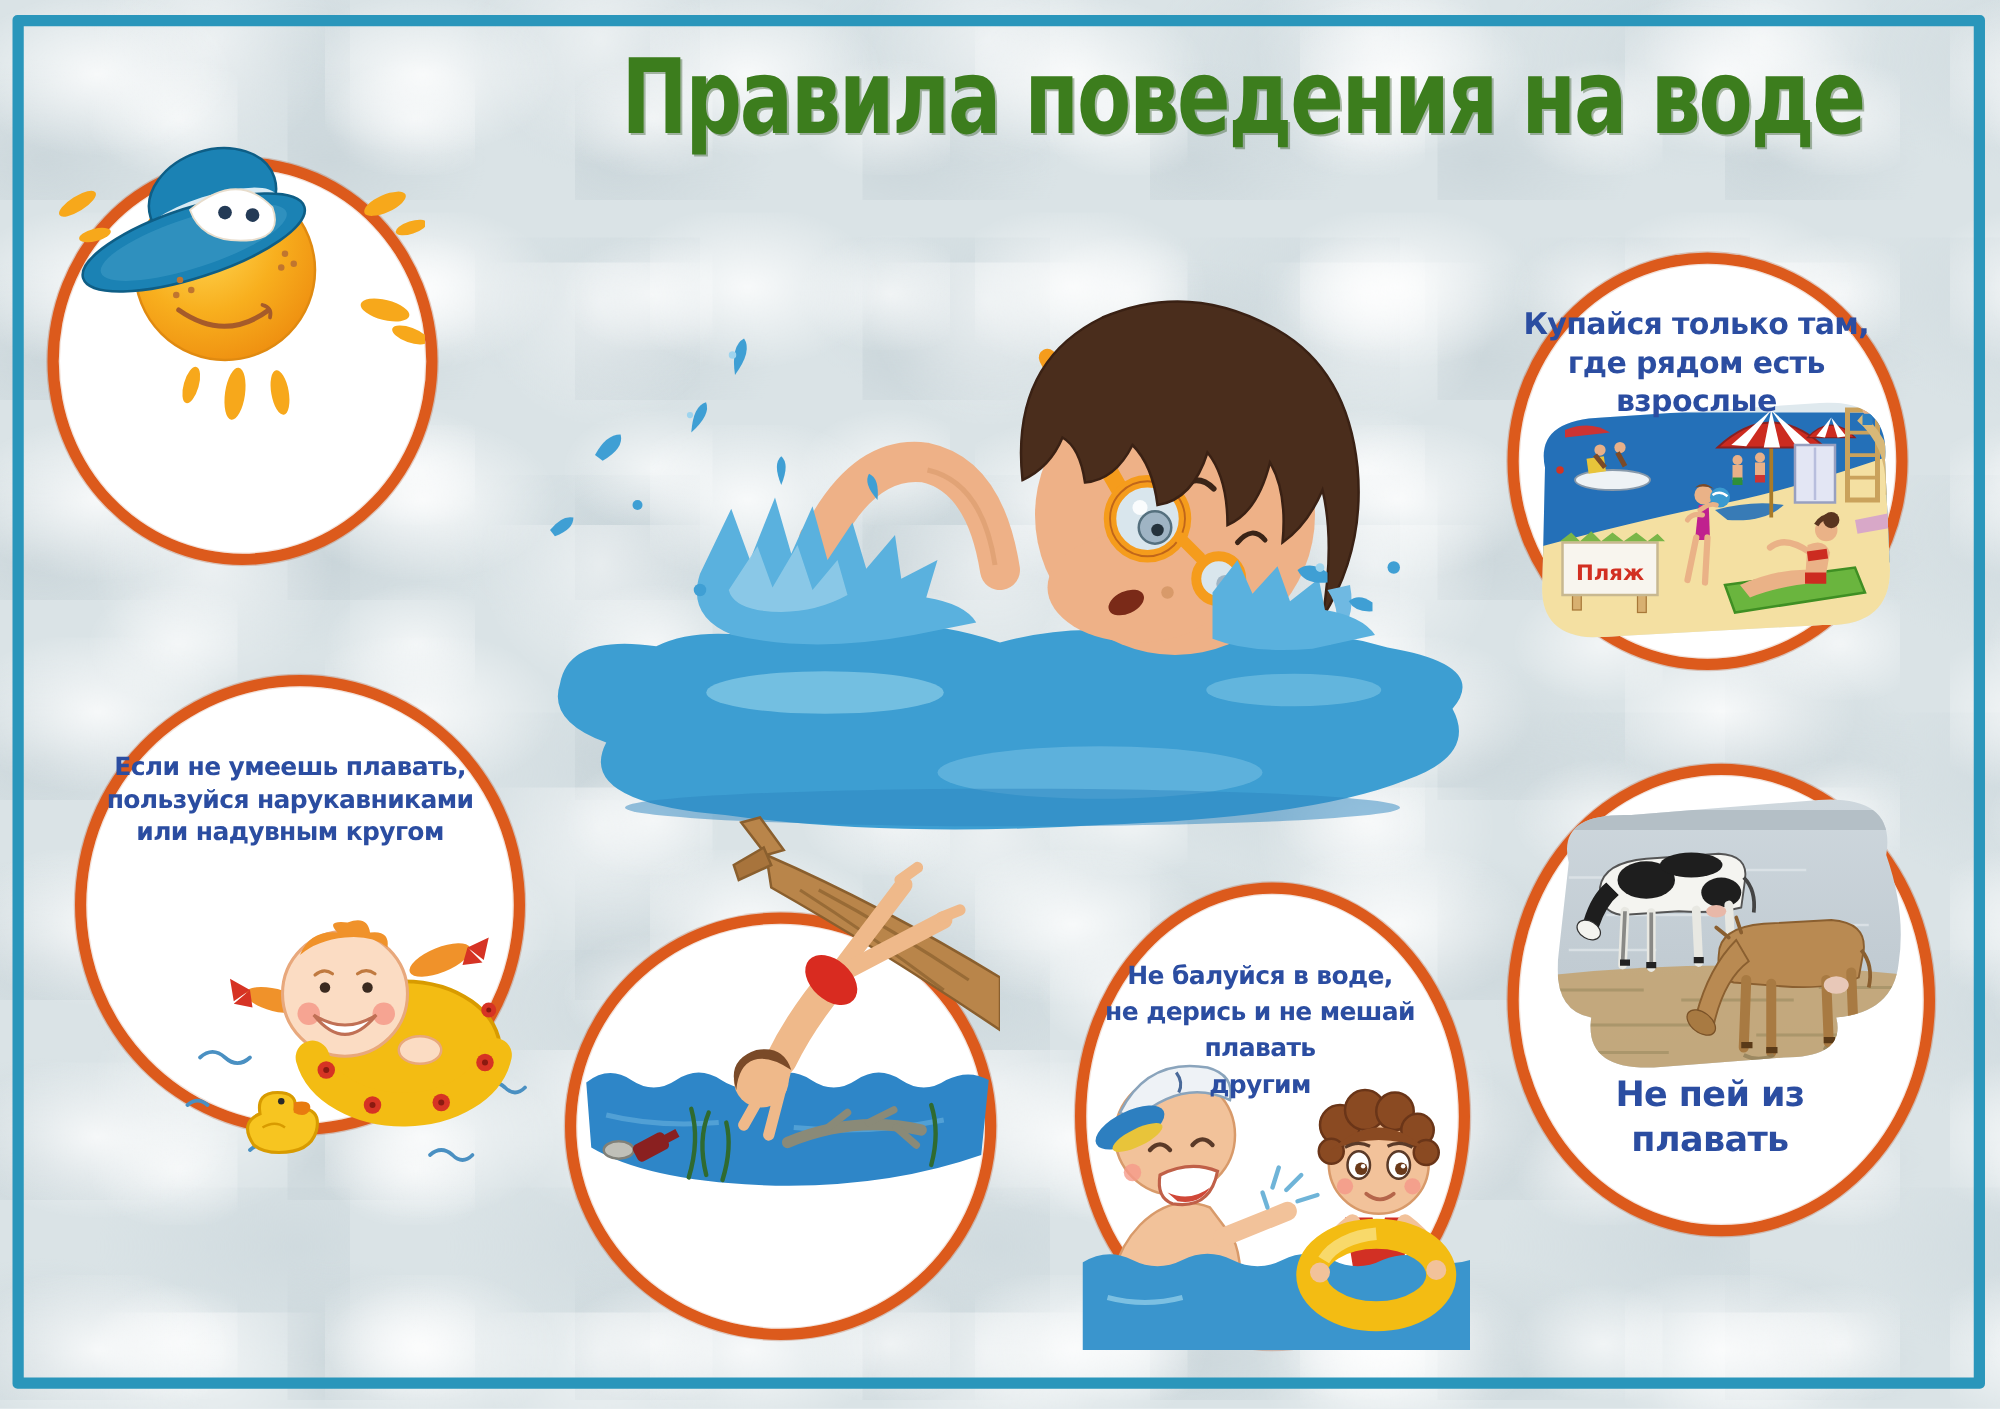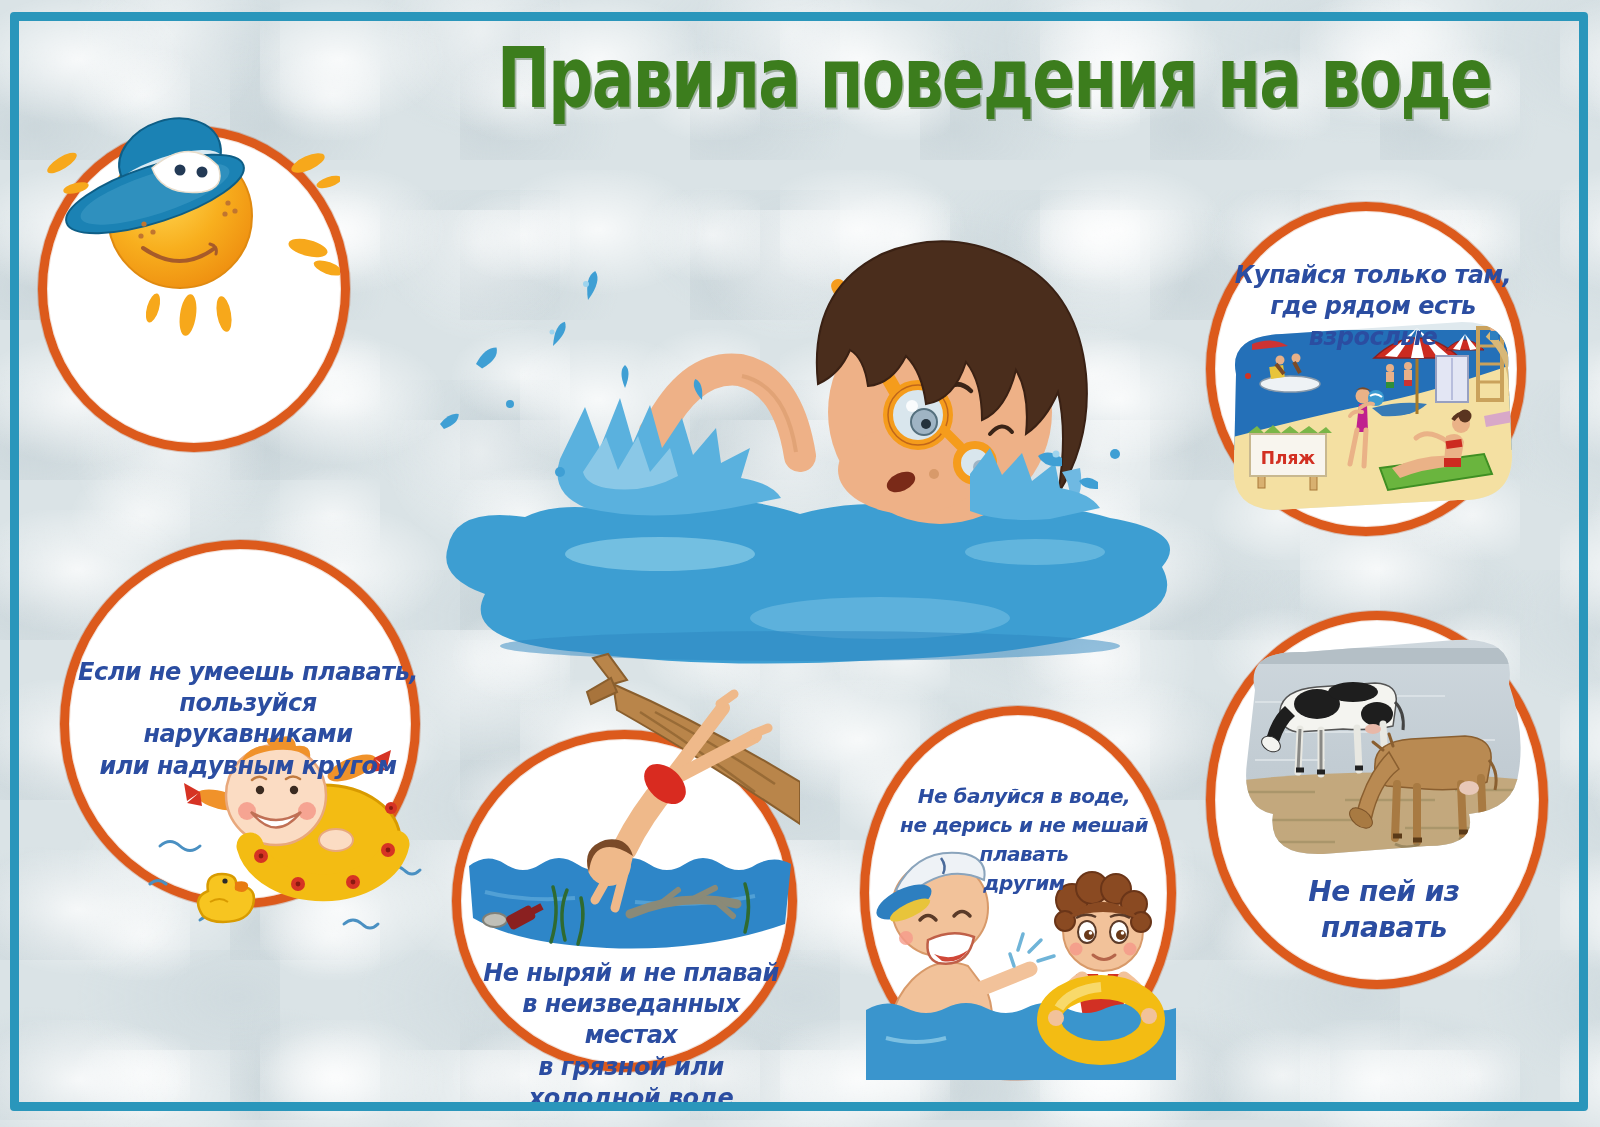--- a/index.html
+++ b/index.html
@@ -28,24 +28,23 @@
     color:#3c7d1d;text-shadow:2px 2px 0 rgba(30,70,15,.35);
     transform:scaleX(.82) scaleY(1.08);transform-origin:50% 50%;
     white-space:nowrap;
   }
   .circle{
     position:absolute;background:#fff;border:9px solid #dc5a1c;border-radius:50%;
     box-shadow:0 0 0 1px rgba(170,60,10,.25), inset 0 0 0 1px rgba(170,60,10,.15);
     z-index:2;
   }
   .rule-text{
-    position:absolute;margin:16px;z-index:6;text-align:center;
+    position:absolute;margin:0;z-index:6;text-align:center;
     color:#2b4da1;font-weight:bold;line-height:1.3;letter-spacing:-.5px;
     white-space:pre-line;
-    font-style:italic;
   }
   .illu{position:absolute;z-index:4;}
 </style>
 </head>
 <body>
 
 <div class="poster">
 
   <div class="frame"></div>
 
@@ -55,27 +54,23 @@
 
   <div class="circle" style="left:38px;top:126px;width:294px;height:308px;"></div>
   <div class="circle" style="left:1206px;top:202px;width:302px;height:316px;"></div>
   <div class="circle" style="left:60px;top:540px;width:342px;height:350px;"></div>
   <div class="circle" style="left:452px;top:730px;width:327px;height:324px;"></div>
   <div class="circle" style="left:860px;top:706px;width:298px;height:356px;"></div>
   <div class="circle" style="left:1206px;top:611px;width:324px;height:360px;"></div>
 
   <p class="rule-text" style="left:1192px;top:244px;width:330px;font-size:24px;">Купайся только там,
 где рядом есть взрослые</p>
-  <p class="rule-text" style="left:62px;top:641px;width:340px;font-size:24px;">Если не умеешь плавать,
+  <p class="rule-text" style="left:62px;top:600px;width:340px;font-size:20px;">Если не умеешь плавать,
 пользуйся нарукавниками
 или надувным кругом</p>
-  <p class="rule-text" style="left:460px;top:942px;width:310px;font-size:24px;">Не ныряй и не плавай
-в неизведанных местах
-в грязной или
-холодной воде</p>
   <p class="rule-text" style="left:838px;top:766px;width:340px;font-size:20px;line-height:1.45;">Не балуйся в воде,
 не дерись и не мешай плавать
 другим</p>
   <p class="rule-text" style="left:1228px;top:858px;width:280px;font-size:28px;">Не пей из плавать</p>
 
   <svg class="illu" style="left:40px;top:108px;z-index:5;" width="300" height="240" viewBox="0 0 300 240">
     <defs>
       <radialGradient id="sunG" cx="38%" cy="32%" r="75%">
         <stop offset="0%" stop-color="#ffd957"></stop>
           <stop offset="55%" stop-color="#f8af1e"></stop>

